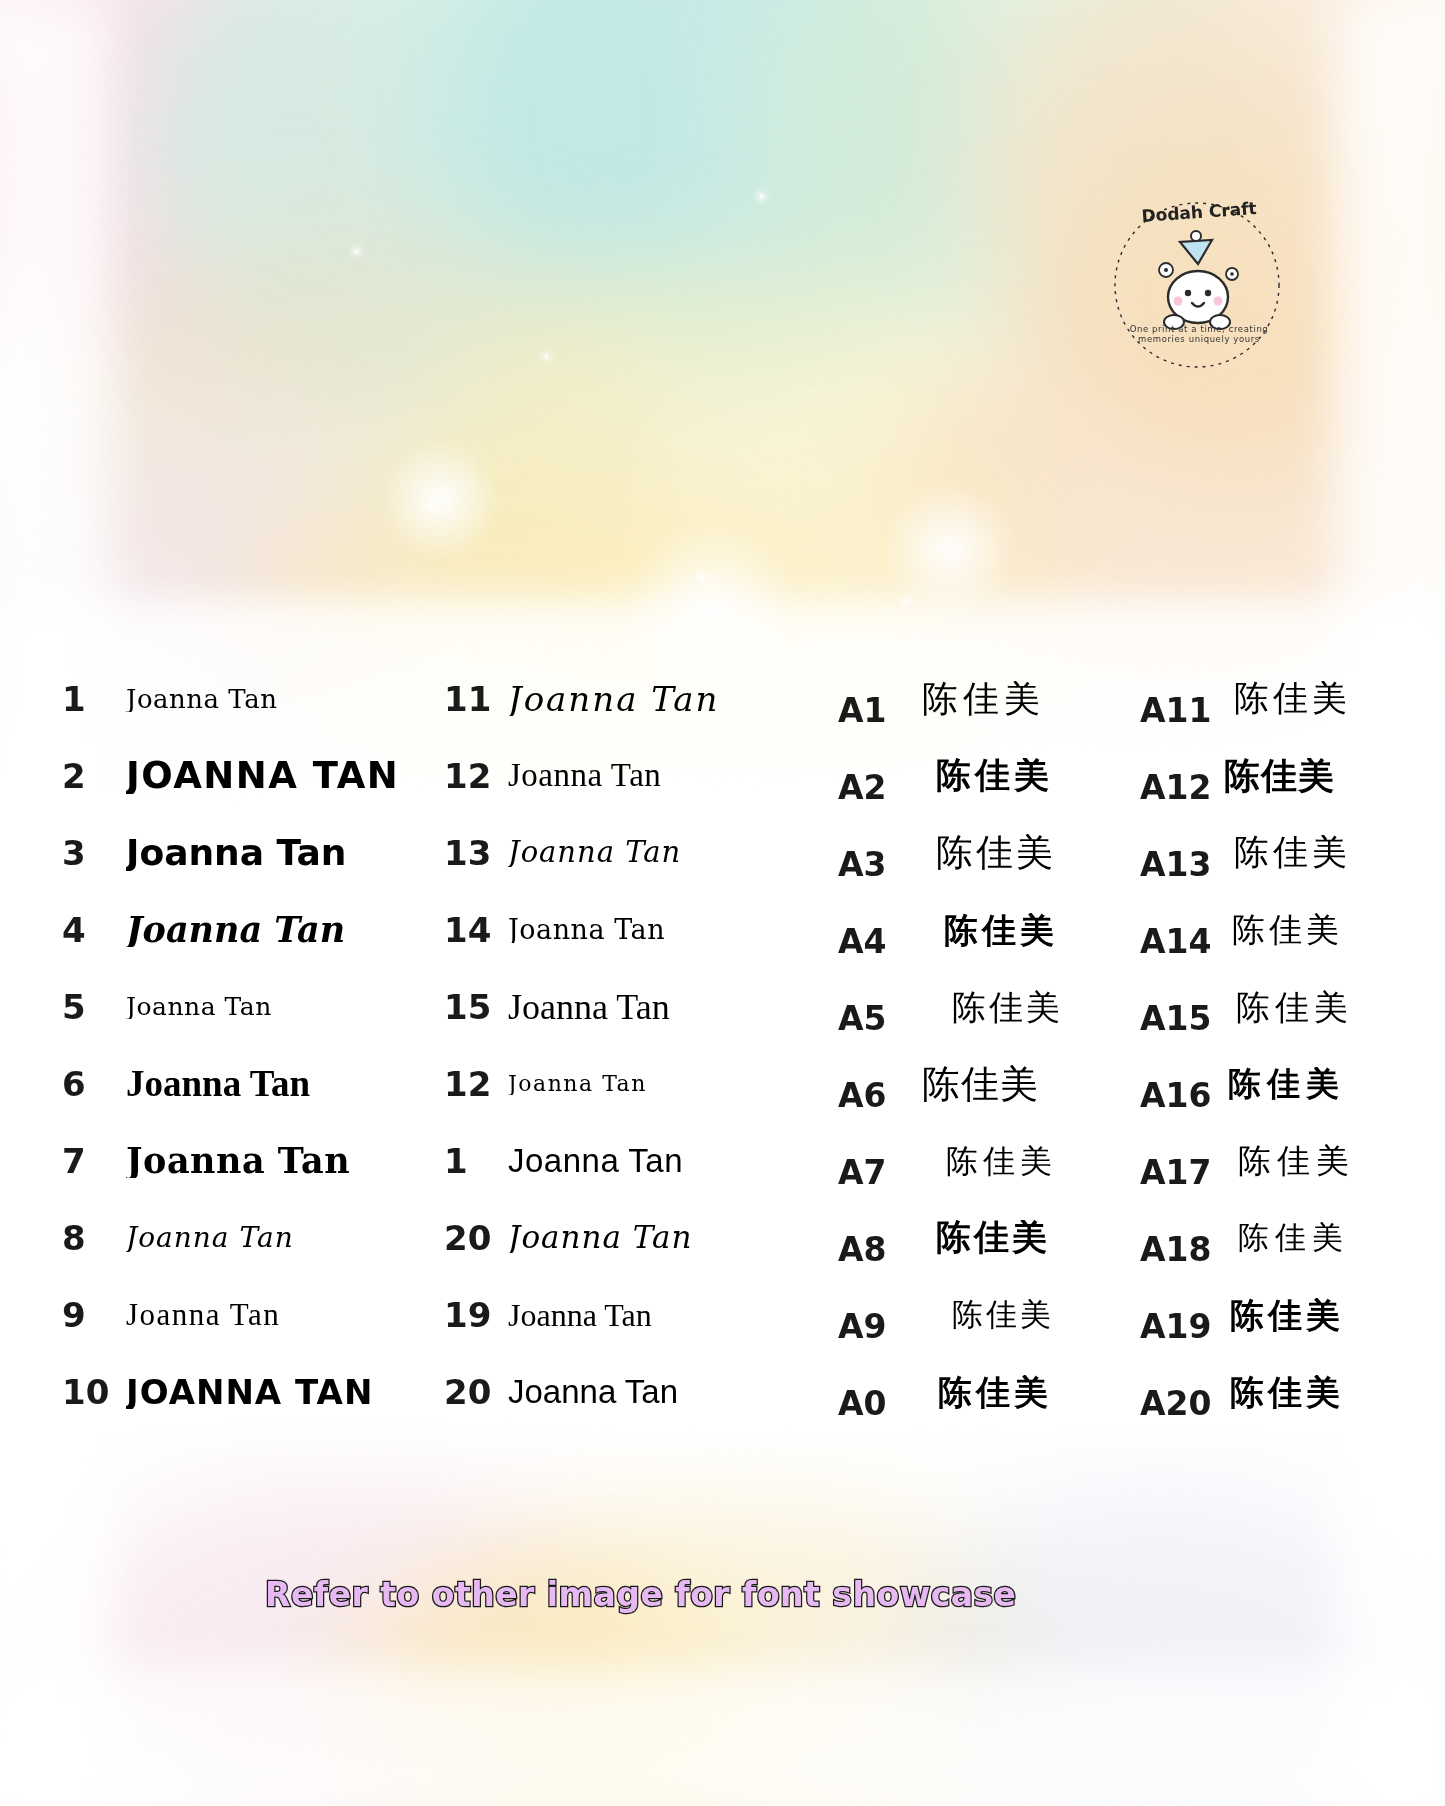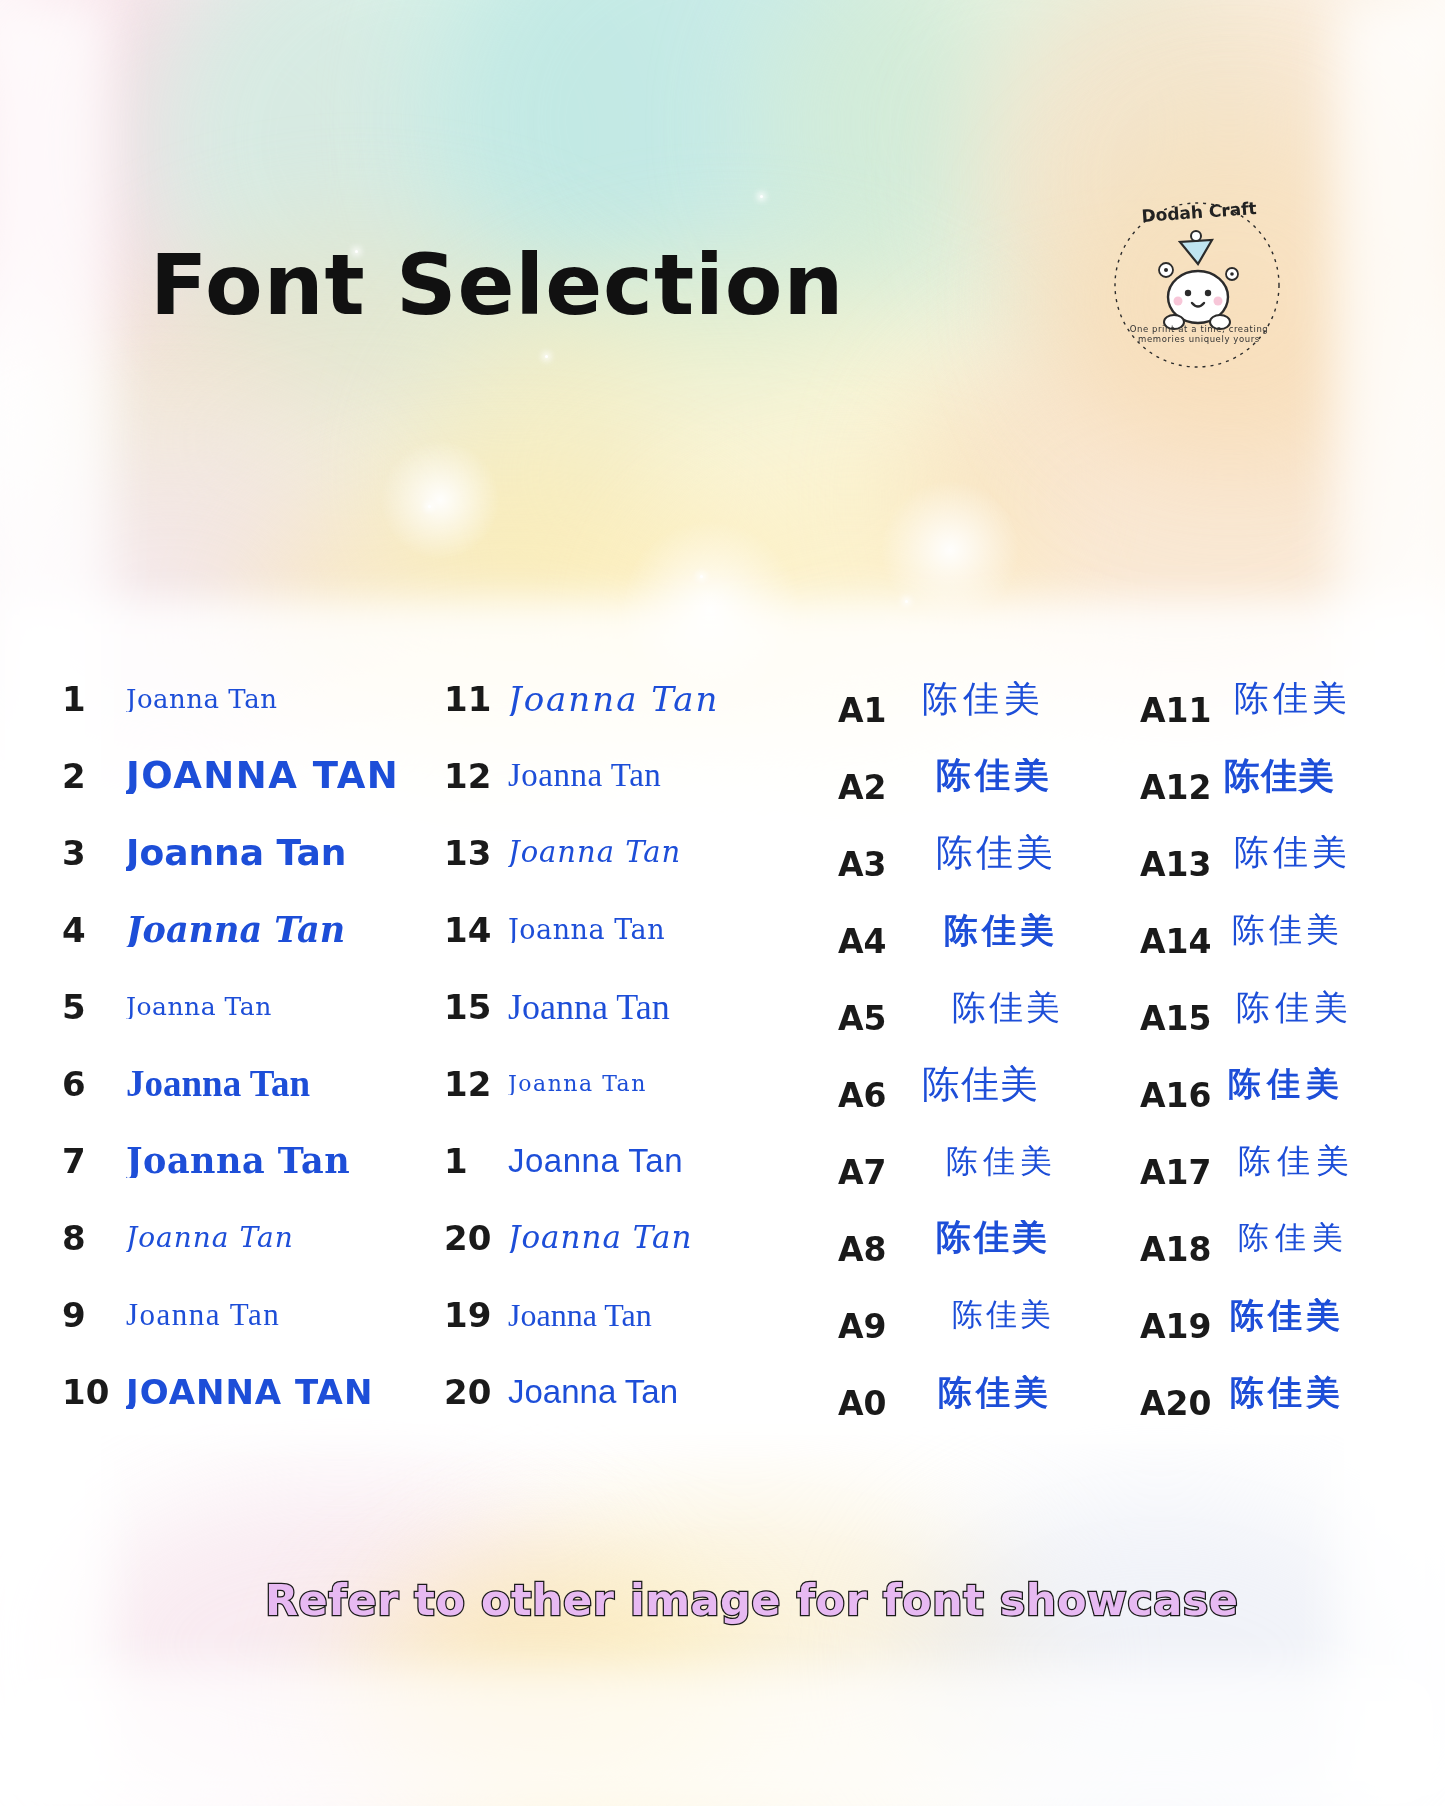--- a/index.html
+++ b/index.html
@@ -102,21 +102,21 @@
     paint-order: stroke fill;
     white-space: nowrap;
   }
 
   .footer-note {
     position: absolute;
     left: 265px;
     top: 1575px;
     font-family: "DejaVu Sans", sans-serif;
     font-weight: bold;
-    font-size: 43px;
+    font-size: 33px;
     letter-spacing: 0.5px;
     color: #e7b9f2;
     -webkit-text-stroke: 2.5px #1a1a1a;
     paint-order: stroke fill;
     white-space: nowrap;
     text-align: center;
   }
 
   
   .logo {
@@ -179,21 +179,21 @@
     font-family: "DejaVu Sans", sans-serif;
     font-weight: bold;
     font-size: 34px;
     color: #1a1a1a;
     line-height: 1;
   }
   .col-1 .num, .col-2 .num { width: 64px; }
   .col-3 .num, .col-4 .num { width: 84px; font-size: 33px; margin-top: 24px; }
   .sample {
     flex: 1 1 auto;
-    color: #1d4ed8;
+    color: #000000;
     line-height: 1;
     white-space: nowrap;
     overflow: hidden;
   }
 
   
   .f1  { font-family:"DejaVu Serif", serif; font-size:26px; letter-spacing:.5px; }
   .f2  { font-family:"DejaVu Sans", sans-serif; font-weight:bold; font-size:37px; letter-spacing:1.5px; }
   .f3  { font-family:"DejaVu Sans", sans-serif; font-weight:bold; font-size:36px; }
   .f4  { font-family:"DejaVu Serif", serif; font-style:italic; font-weight:bold; font-size:35px; }
@@ -268,21 +268,20 @@
     <div class="star" style="left:545px; top:355px;"></div>
     <div class="star" style="left:760px; top:195px;"></div>
     <div class="star" style="left:355px; top:250px;"></div>
 
     <div class="wash-mid"></div>
     <div class="wash-edge-l"></div>
     <div class="wash-edge-r"></div>
     <div class="wash-bottom"></div>
   </div>
 
-  <div class="title">Font Selection</div>
 
   <div class="logo">
     <svg width="178" height="178" viewBox="0 0 178 178">
       <circle cx="89" cy="89" r="82" fill="none" stroke="#2b2b2b" stroke-width="1.4" stroke-dasharray="3 5"></circle>
 
       <circle cx="75" cy="96" r="12" fill="none" stroke="#2b2b2b" stroke-width="2"></circle>
       <circle cx="106" cy="96" r="12" fill="none" stroke="#2b2b2b" stroke-width="2"></circle>
       <ellipse cx="90" cy="101" rx="30" ry="26" fill="#ffffff" stroke="#2b2b2b" stroke-width="2.4"></ellipse>
       <circle cx="80" cy="97" r="3.2" fill="#2b2b2b"></circle>
       <circle cx="100" cy="97" r="3.2" fill="#2b2b2b"></circle>

